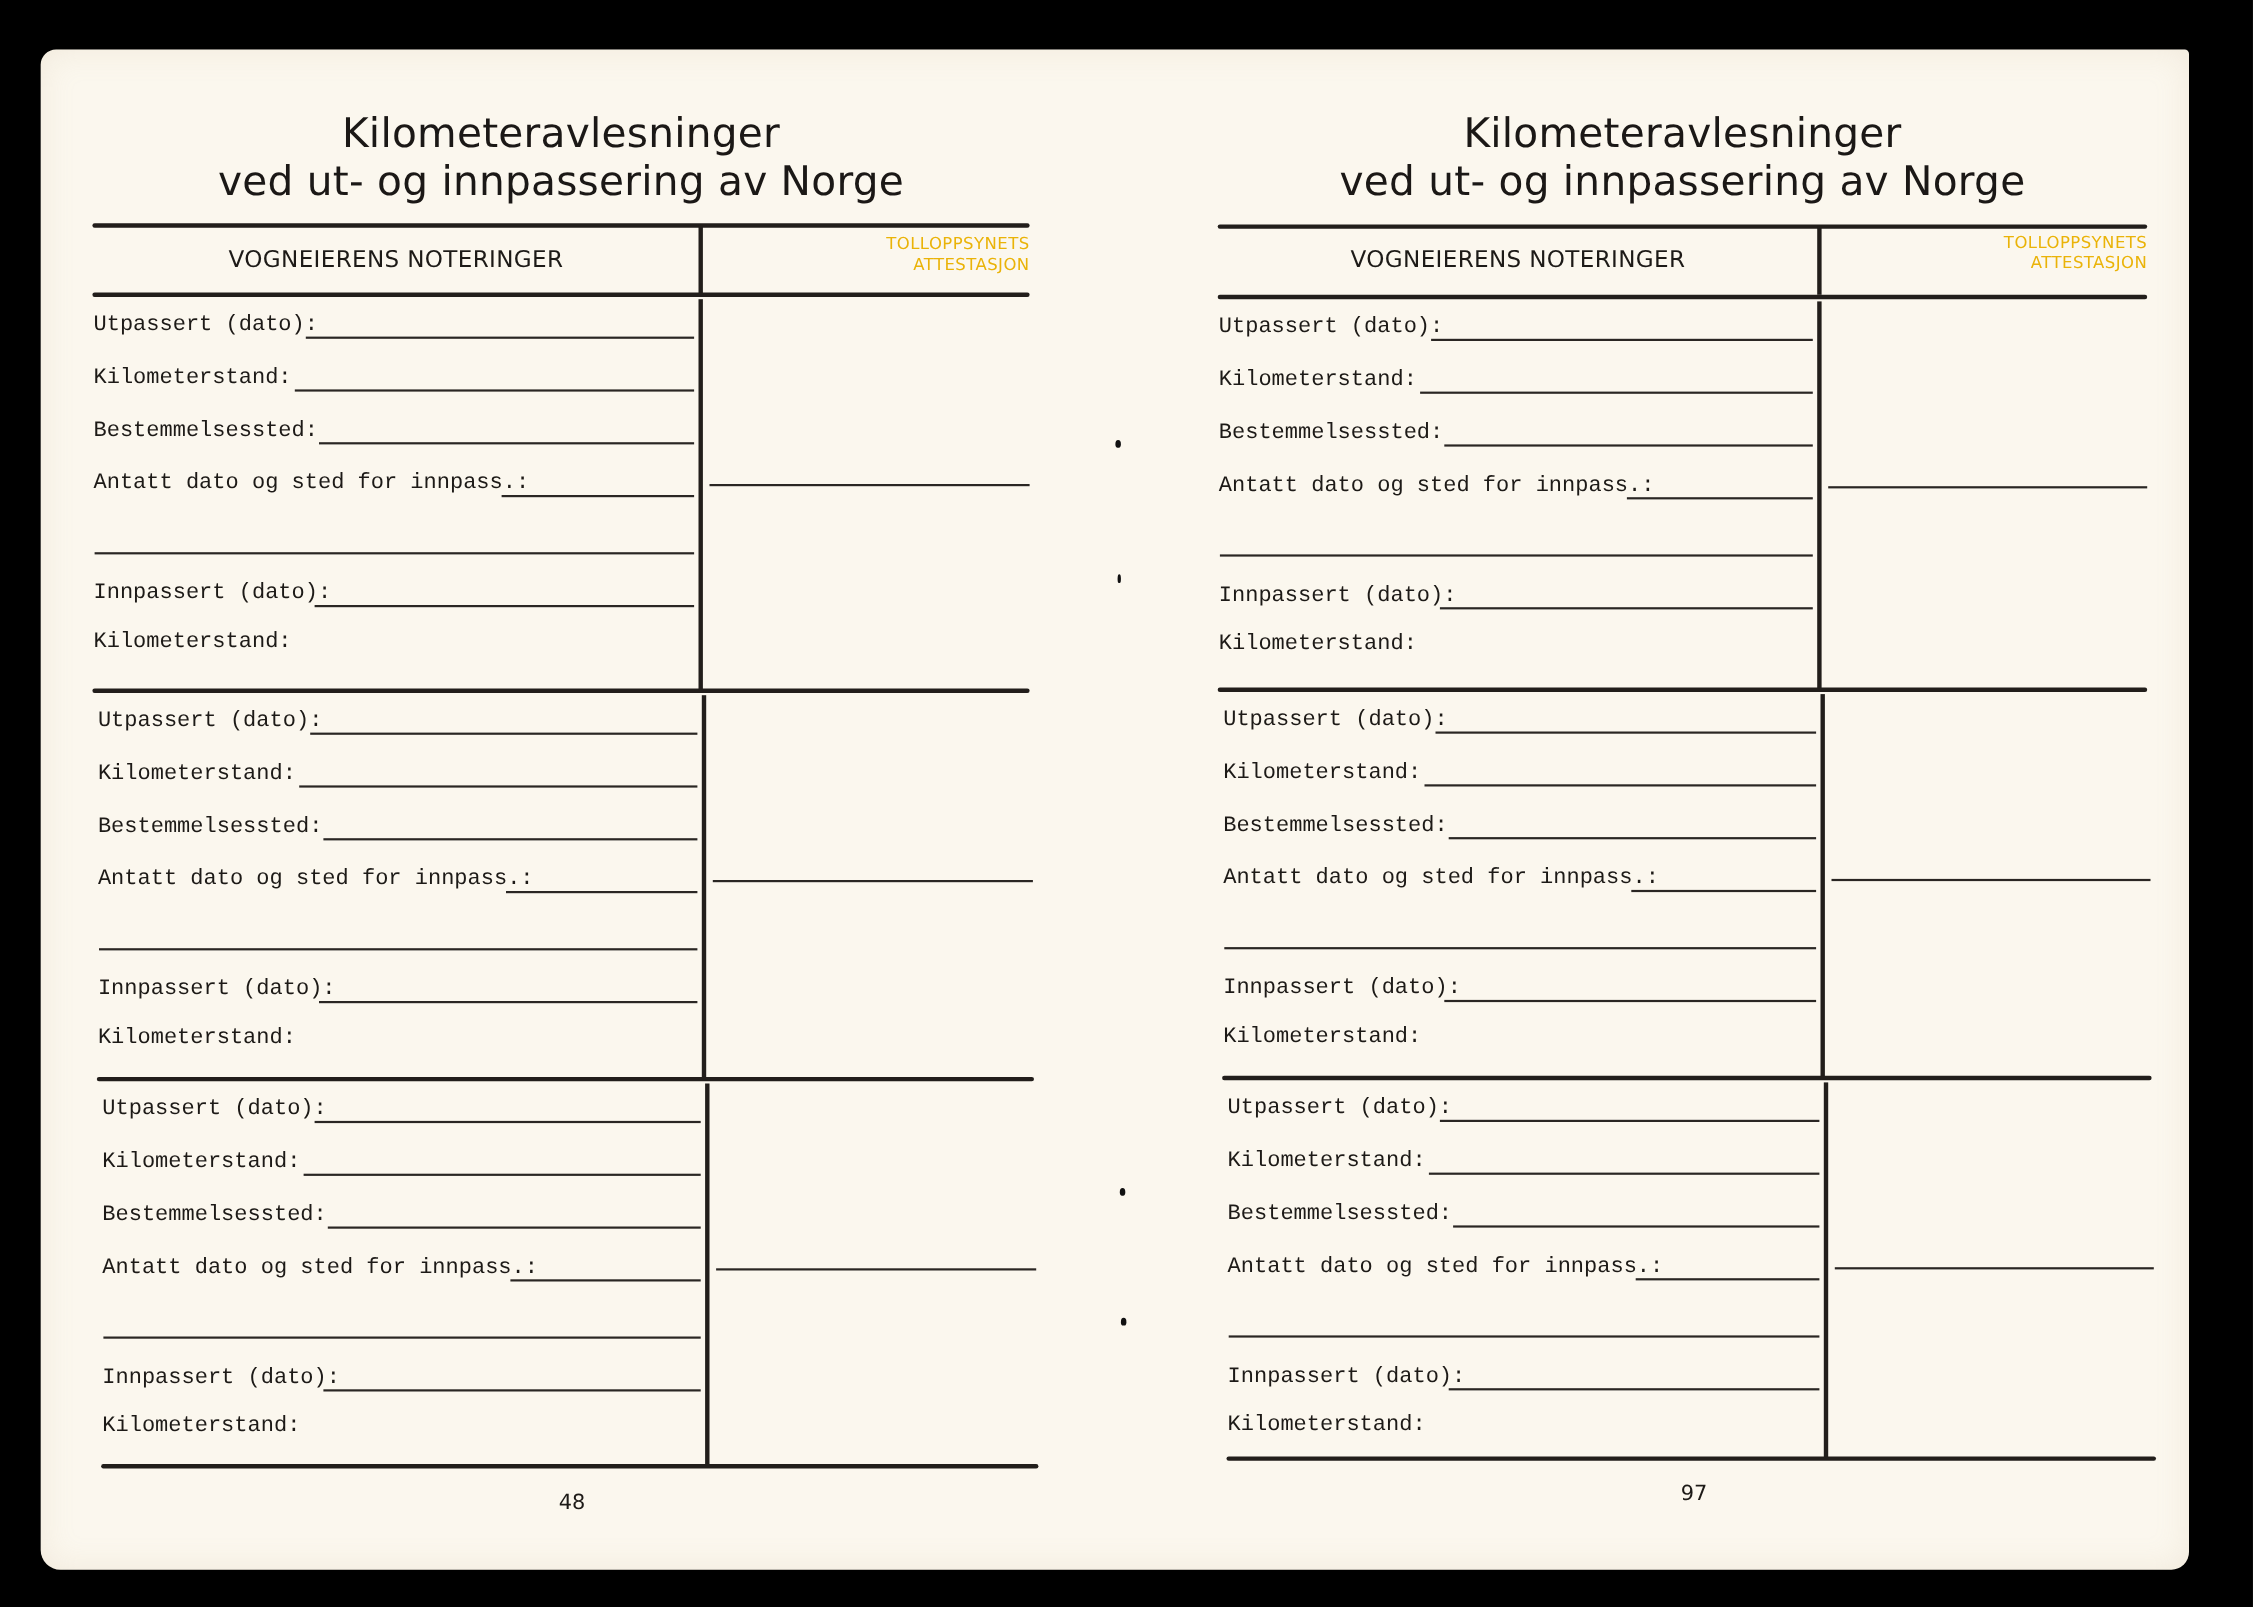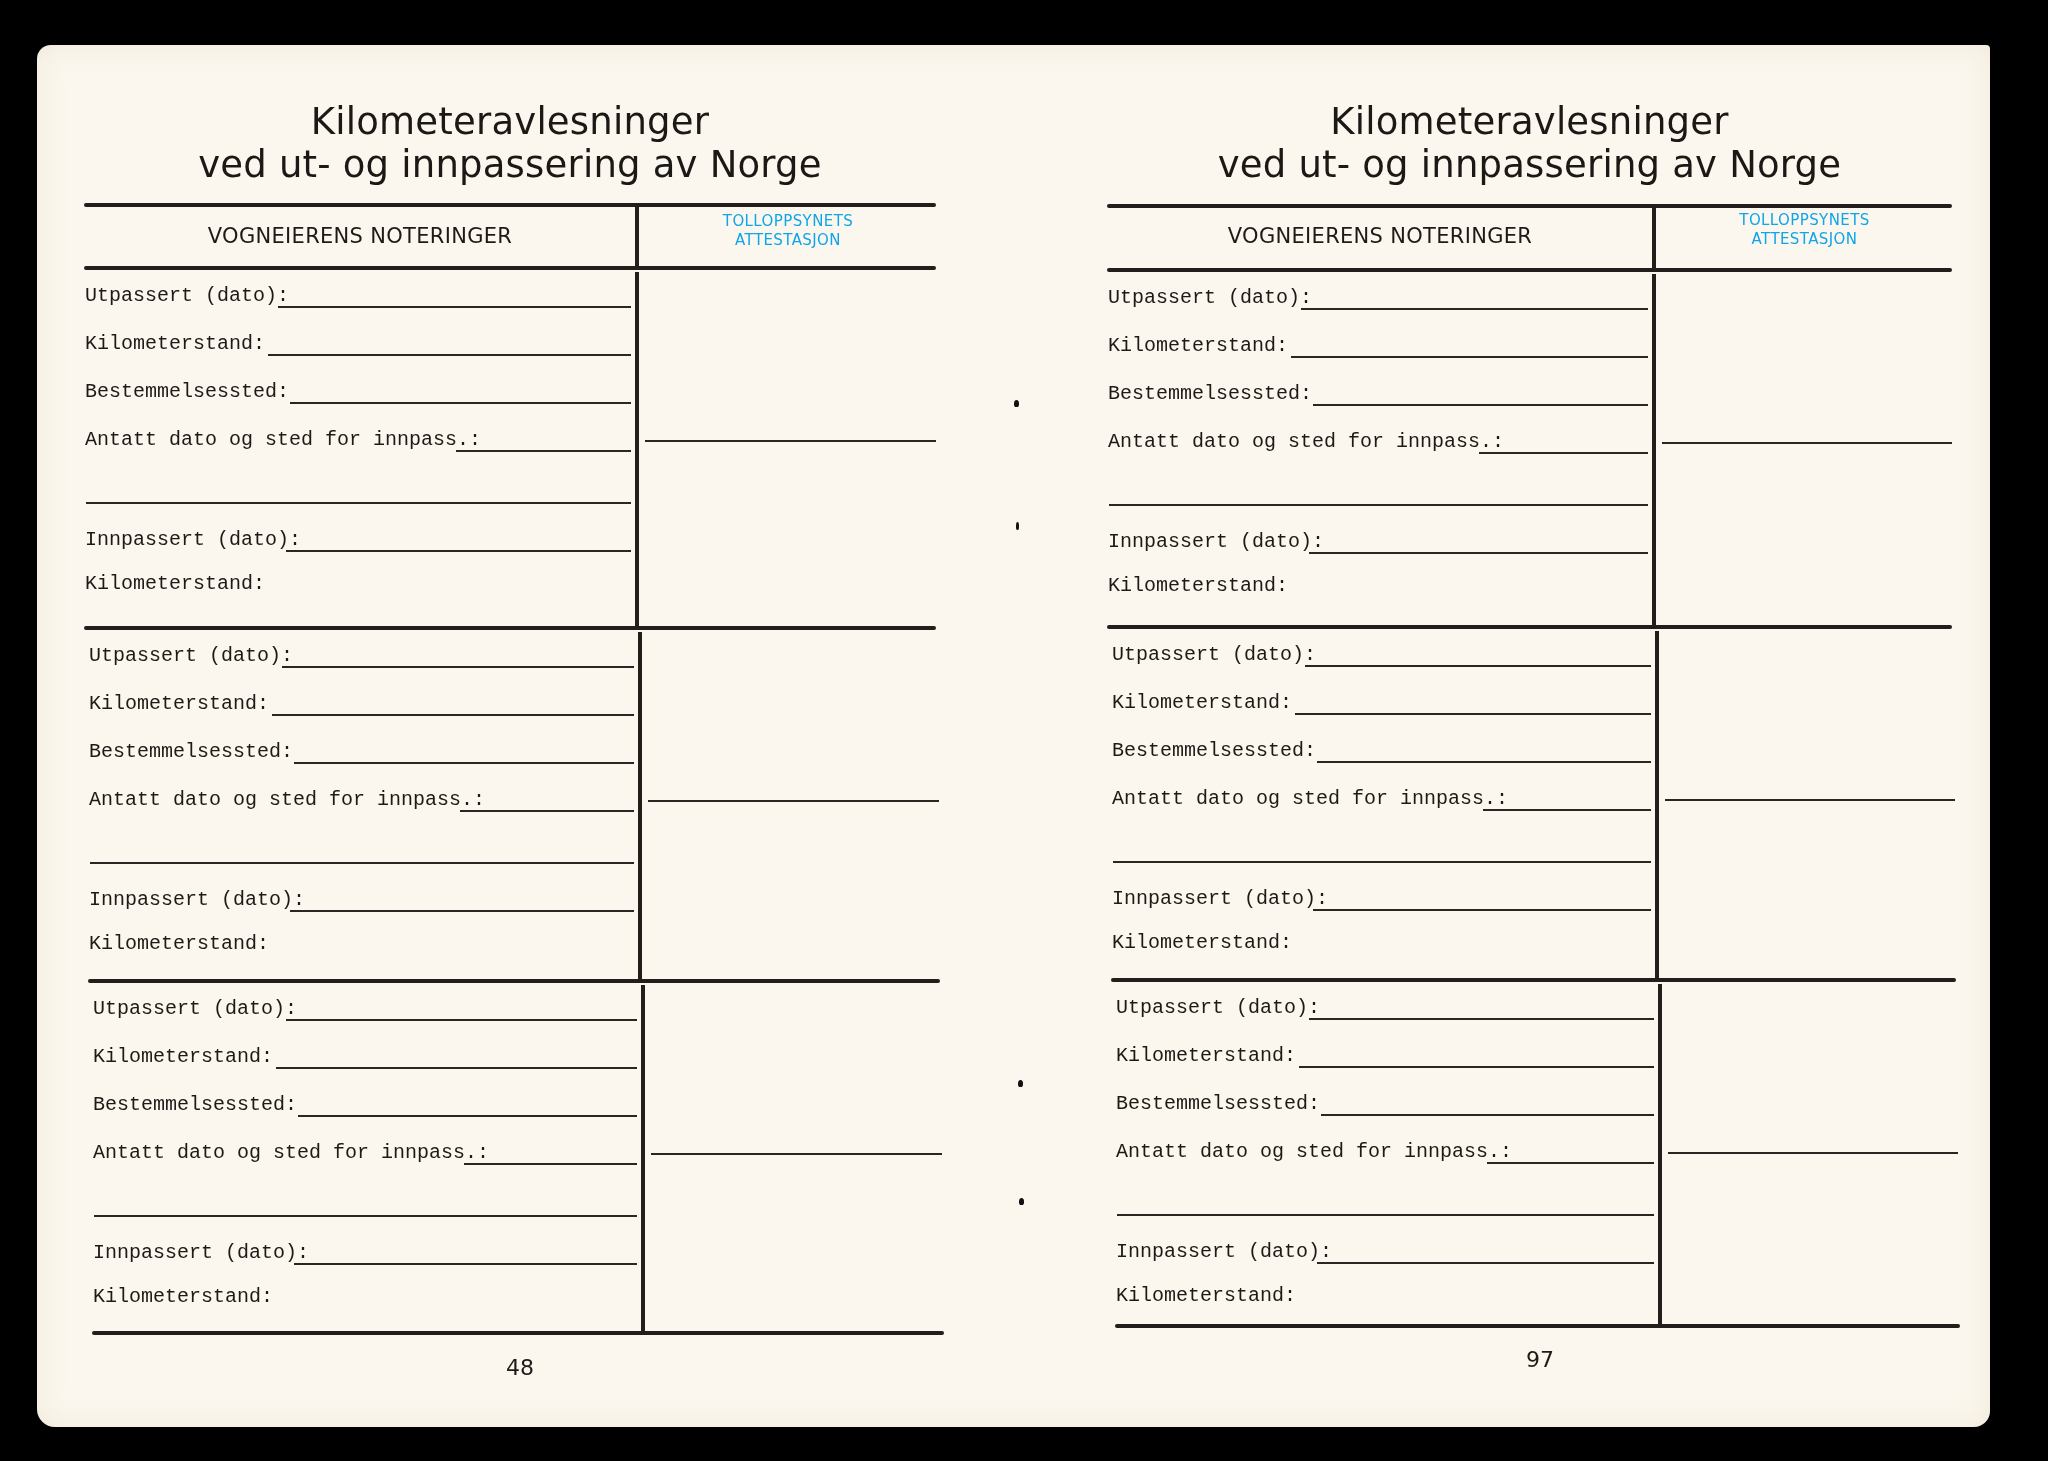--- a/index.html
+++ b/index.html
@@ -12,25 +12,25 @@
   .title{position:absolute;left:0;width:100%;text-align:center;
          font-size:37px;line-height:44px;letter-spacing:0.2px;color:#1b1816;
          font-family:"DejaVu Sans",sans-serif;font-weight:normal;}
   .title .l1{position:absolute;left:0;right:0;top:100px;}
   .title .l2{position:absolute;left:0;right:0;top:143px;}
   .rule{position:absolute;height:4px;background:#221e1b;border-radius:2px;}
   .thin{position:absolute;height:2px;background:#2a2623;}
   .vline{position:absolute;width:4px;background:#221e1b;}
   .hdr-left{position:absolute;text-align:center;font-size:21px;letter-spacing:0.3px;
             color:#1d1a17;}
-  .hdr-right{position:absolute;text-align:center;font-size:15px;line-height:19px;
-             letter-spacing:0.4px;color:#0ea5e9;}
+  .hdr-right{position:absolute;text-align:right;font-size:15px;line-height:19px;
+             letter-spacing:0.4px;color:#eab308;}
   .label{position:absolute;font-size:20px;white-space:nowrap;color:#1d1a17;line-height:24px;font-family:Liberation Mono, monospace;}
   .fill{position:absolute;height:2px;background:#2a2623;}
-  .pagenum{position:absolute;font-size:22px;color:#1d1a17;text-align:center;width:60px;}
+  .pagenum{position:absolute;font-size:19px;color:#1d1a17;text-align:center;width:60px;}
   .mark{position:absolute;width:5px;height:7px;background:#111;border-radius:50% 50% 40% 40%;}
 </style>
 </head>
 <body>
 
 <div class="paper"></div>
 
 <div class="page" id="page-left" style="left:84px;width:852px;">
   <div class="title">
     <div class="l1">Kilometeravlesninger</div>

